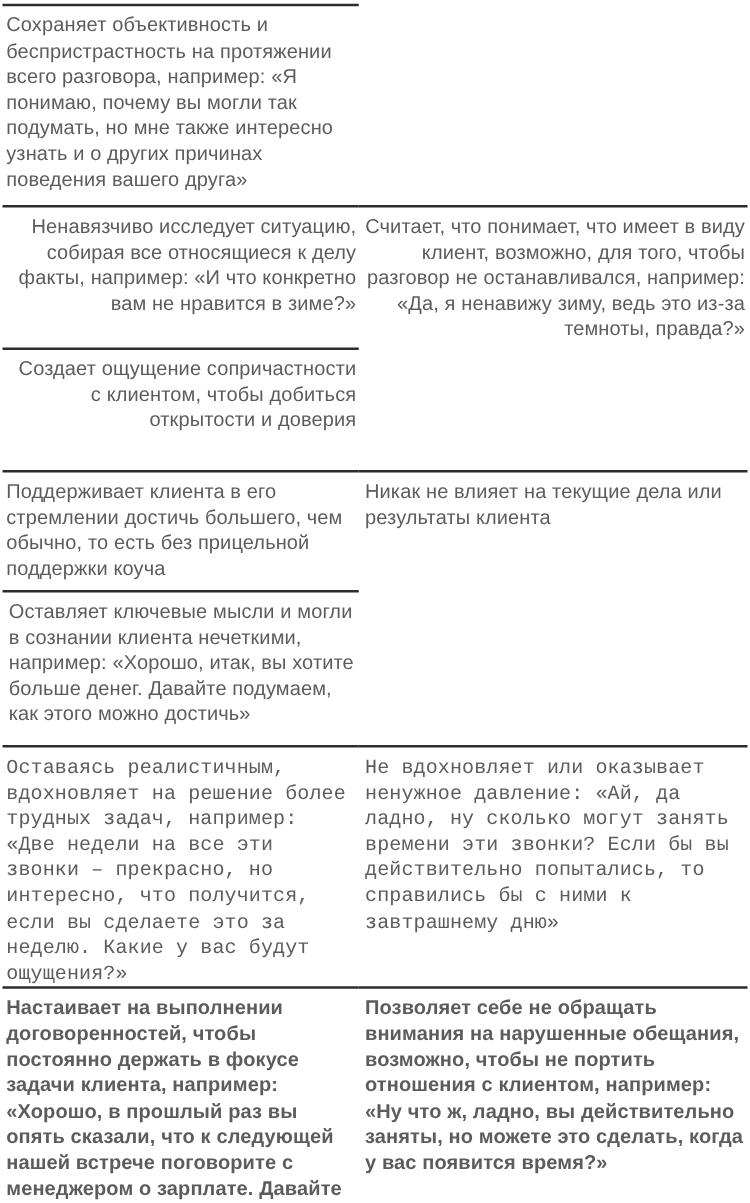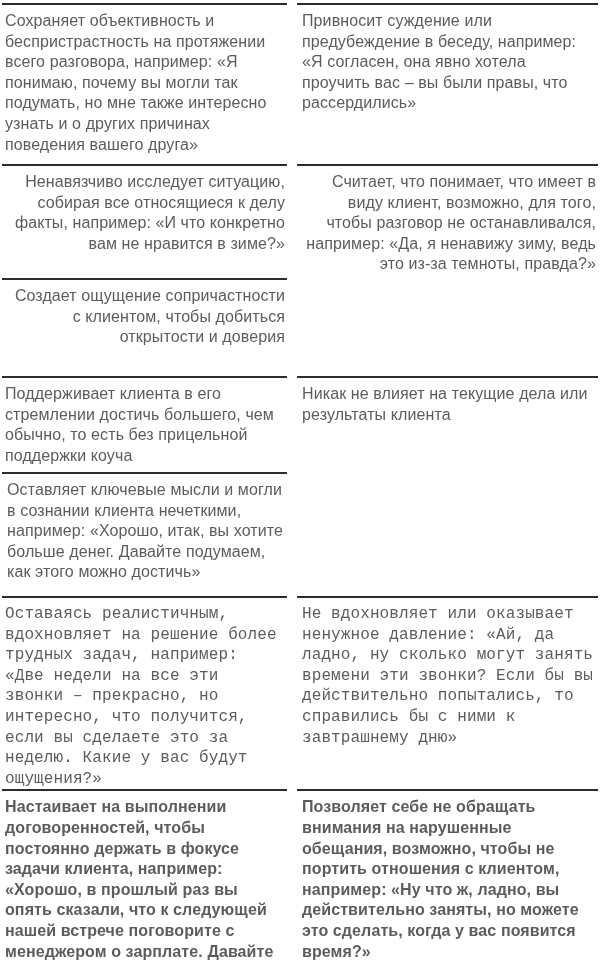--- a/index.html
+++ b/index.html
@@ -18,21 +18,20 @@
     width: 600px;
     height: 962px;
     padding: 3px 2px 0 2px;
   }
   .cmp-table {
     width: 100%;
   }
   .row {
     display: grid;
     grid-template-columns: 285px 1fr;
-    column-gap: 10px;
   }
   .cell {
     box-sizing: border-box;
     border-top: 2px solid #2c2c2c;
     padding: 6px 2px 0 3px;
     font-size: 16px;
     line-height: 20.6px;
     letter-spacing: 0.1px;
     color: #5c5c5c;
     overflow: hidden;
@@ -52,21 +51,20 @@
   .r7 .cell { min-height: 181px; font-weight: bold; }
 </style>
 </head>
 <body>
 
 <div class="page">
   <div class="cmp-table">
 
     <div class="row r1">
       <div class="cell left">Сохраняет объективность и беспристрастность на протяжении всего разговора, например: «Я понимаю, почему вы могли так подумать, но мне также интересно узнать и о других причинах поведения вашего друга»</div>
-      <div class="cell right">Привносит суждение или предубеждение в беседу, например: «Я согласен, она явно хотела проучить вас – вы были правы, что рассердились»</div>
     </div>
 
     <div class="row r2">
       <div class="cell left">Ненавязчиво исследует ситуацию, собирая все относящиеся к делу факты, например: «И что конкретно вам не нравится в зиме?»</div>
       <div class="cell right">Считает, что понимает, что имеет в виду клиент, возможно, для того, чтобы разговор не останавливался, например: «Да, я ненавижу зиму, ведь это из-за темноты, правда?»</div>
     </div>
 
     <div class="row r3">
       <div class="cell left">Создает ощущение сопричастности с клиентом, чтобы добиться открытости и доверия</div>
     </div>

